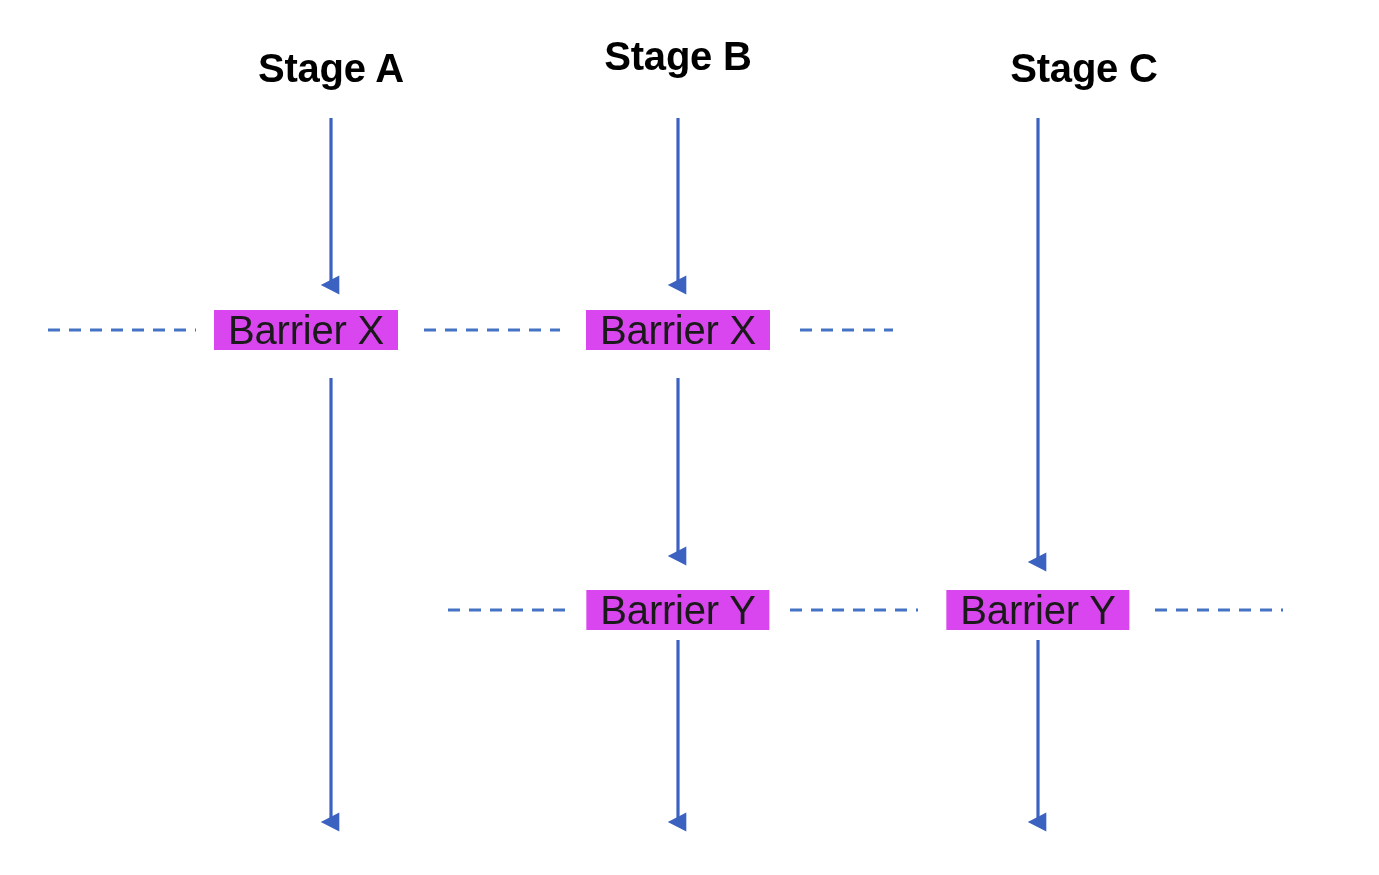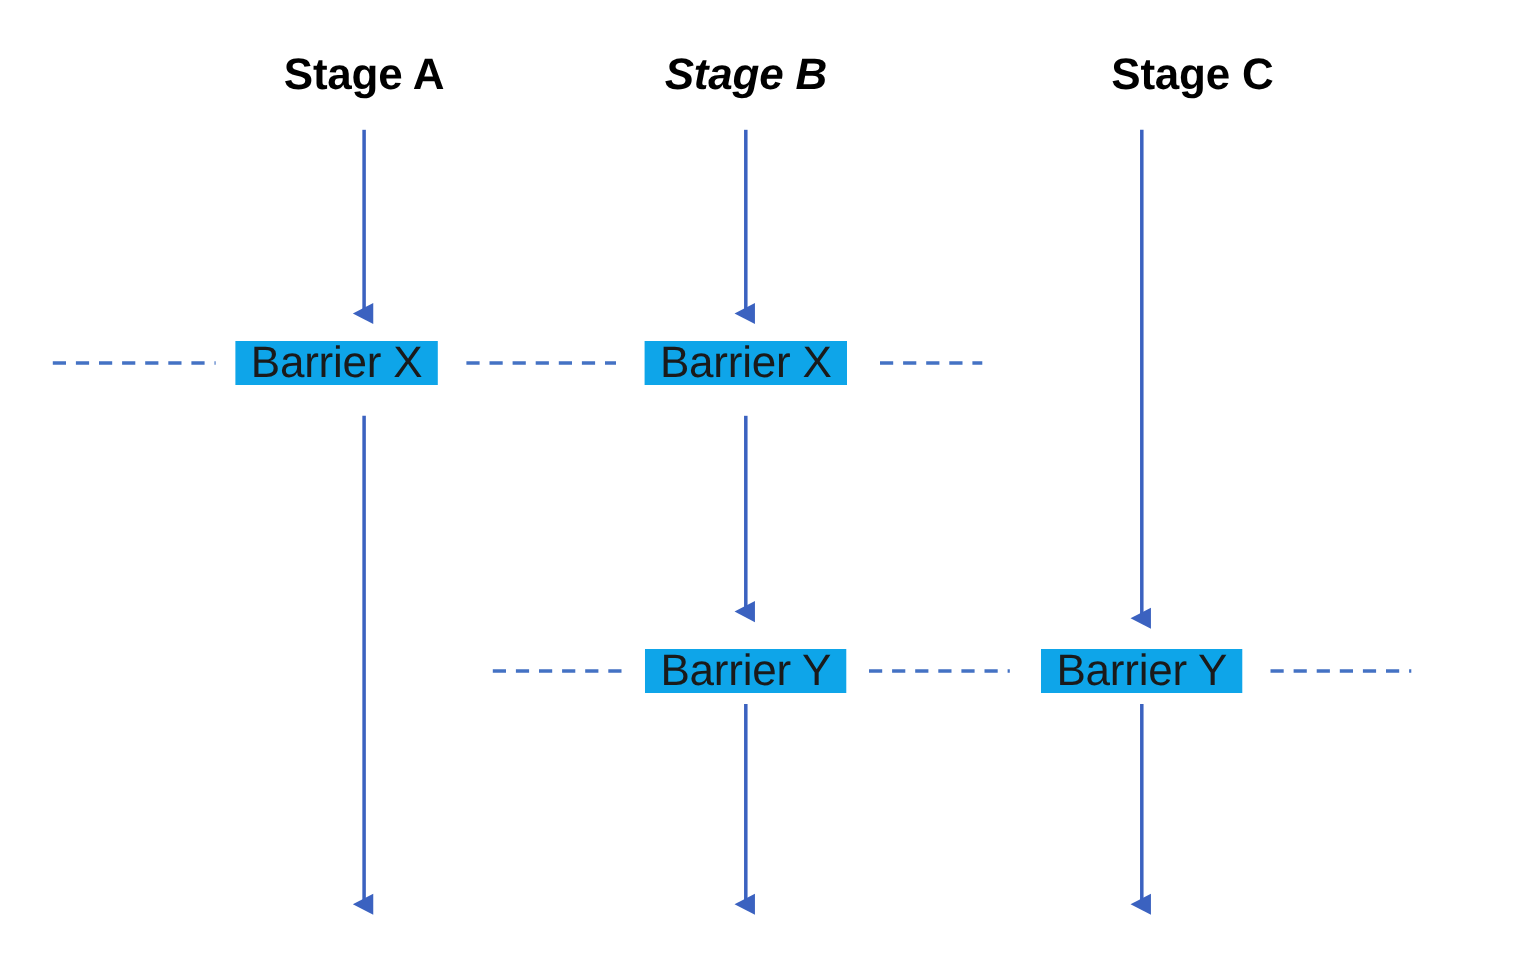--- a/index.html
+++ b/index.html
@@ -40,21 +40,21 @@
   }
   .barrier-label {
     position: absolute;
     font-family: "Liberation Sans", sans-serif;
     font-weight: normal;
     font-size: 40px;
     line-height: 1;
     color: #1a1a1a;
     white-space: nowrap;
     transform: translate(-50%, -50%);
-    background: #0ea5e9;
+    background: #d946ef;
     padding: 0 14px;
     letter-spacing: -0.2px;
   }
 </style>
 </head>
 <body>
 
 <div id="diagram-root">
 
   <svg id="diagram-svg" viewBox="0 0 1379 875">
@@ -81,21 +81,21 @@
       <line class="dashed-link" x1="424" y1="330" x2="560" y2="330" stroke="#4472C4" stroke-width="3" stroke-dasharray="12 9"></line>
       <line class="dashed-link" x1="800" y1="330" x2="893" y2="330" stroke="#4472C4" stroke-width="3" stroke-dasharray="12 9"></line>
 
       <line class="dashed-link" x1="448" y1="610" x2="572" y2="610" stroke="#4472C4" stroke-width="3" stroke-dasharray="12 9"></line>
       <line class="dashed-link" x1="790" y1="610" x2="918" y2="610" stroke="#4472C4" stroke-width="3" stroke-dasharray="12 9"></line>
       <line class="dashed-link" x1="1155" y1="610" x2="1283" y2="610" stroke="#4472C4" stroke-width="3" stroke-dasharray="12 9"></line>
     </g>
   </svg>
 
   <div class="stage-header" style="left:331px; top:48px;">Stage A</div>
-  <div class="stage-header" style="left:678px; top:48px;font-style:italic;">Stage B</div>
+  <div class="stage-header" style="left:678px; top:36px;">Stage B</div>
   <div class="stage-header" style="left:1084px; top:48px;">Stage C</div>
 
   <div class="barrier-label" style="left:306px; top:330px;">Barrier X</div>
   <div class="barrier-label" style="left:678px; top:330px;">Barrier X</div>
   <div class="barrier-label" style="left:678px; top:610px;">Barrier Y</div>
   <div class="barrier-label" style="left:1038px; top:610px;">Barrier Y</div>
 
 </div>
 
 </body></html>

